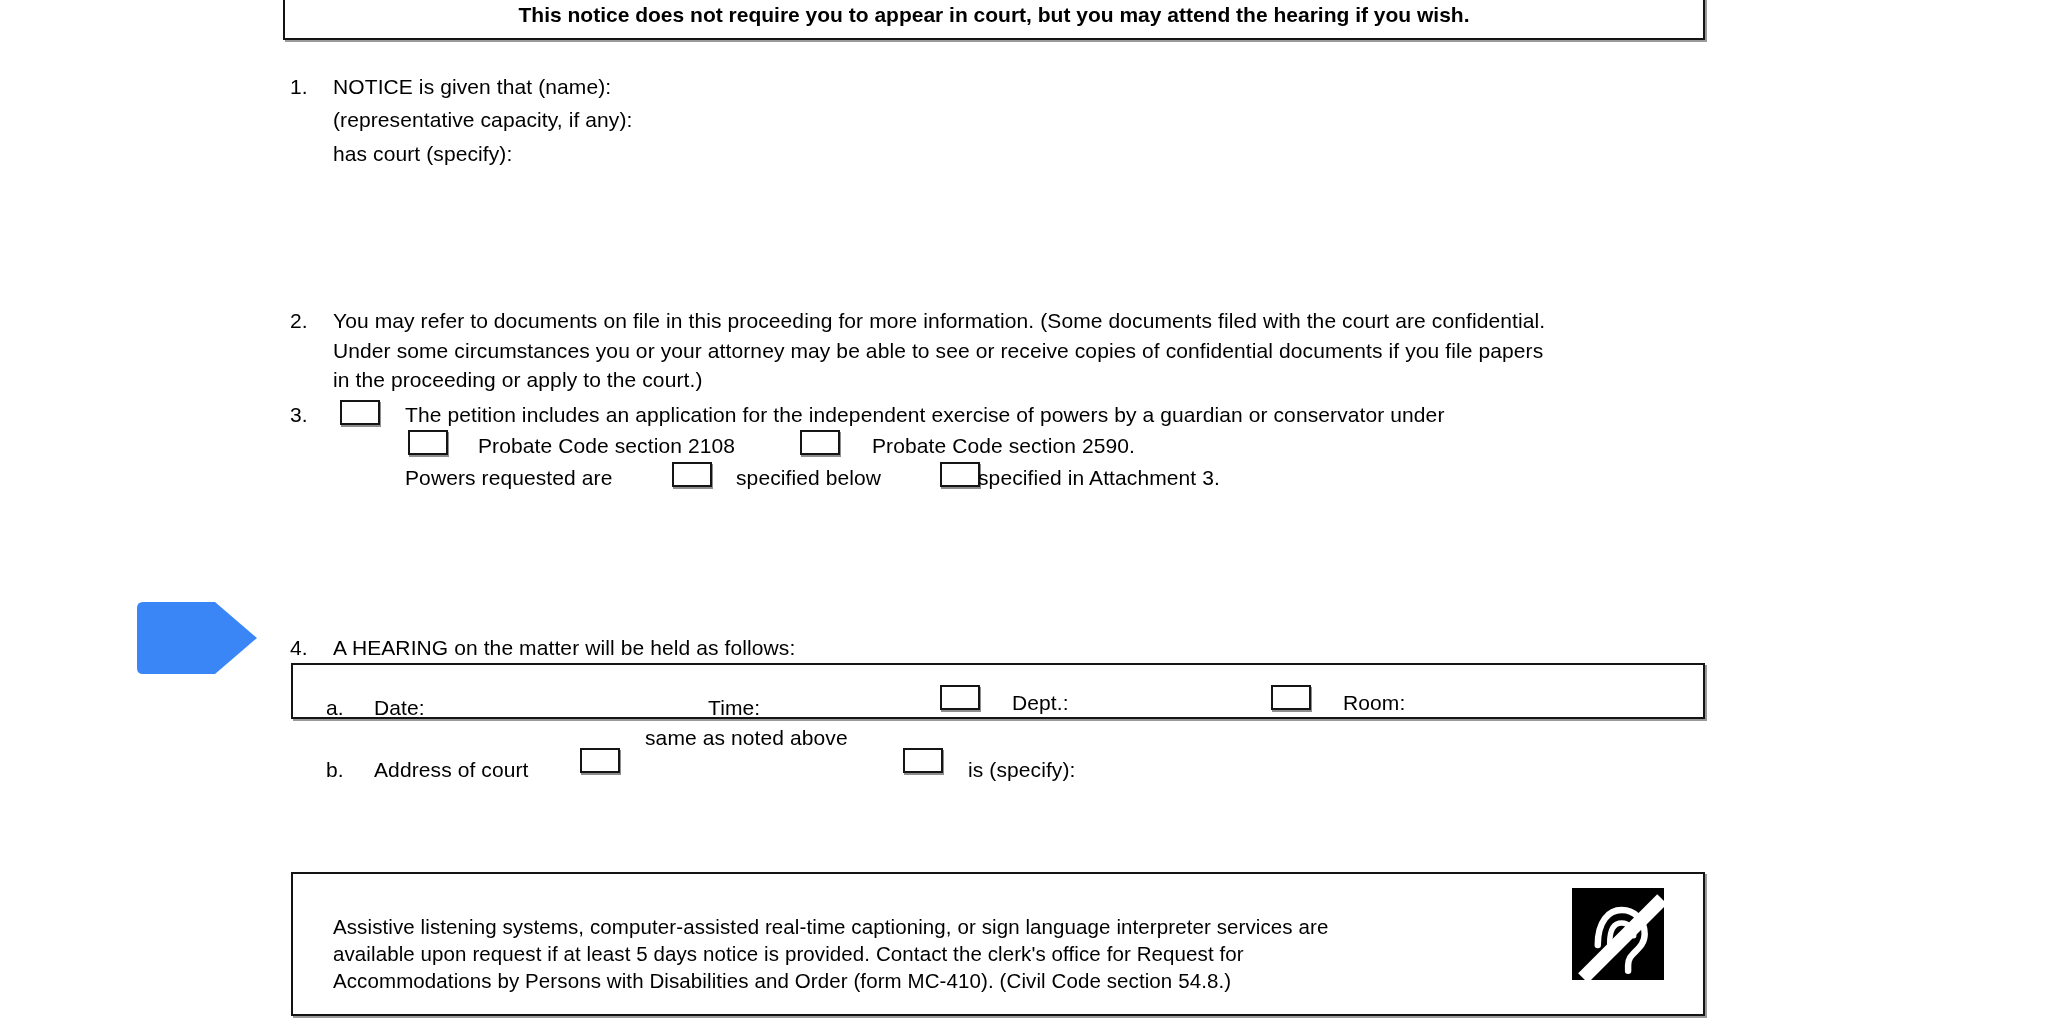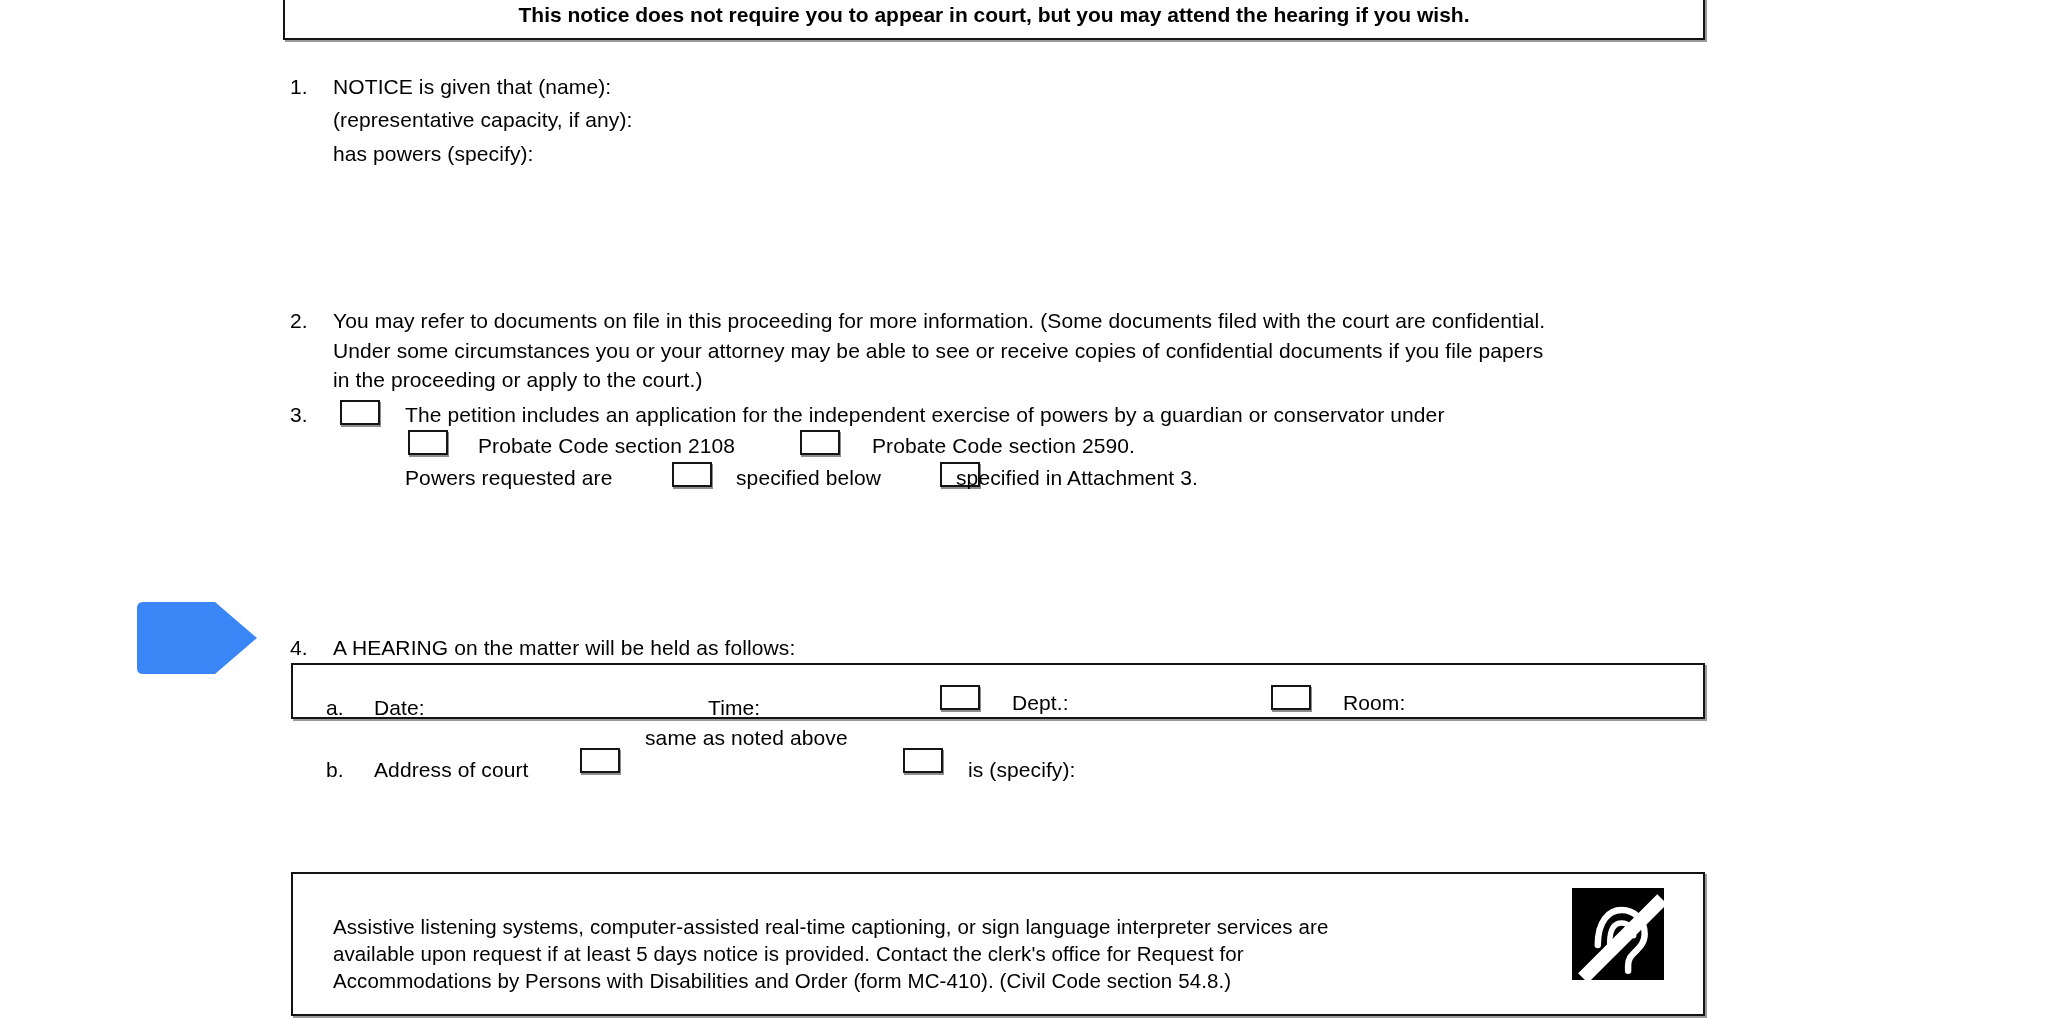--- a/index.html
+++ b/index.html
@@ -131,21 +131,21 @@
     <div id="notice-line-1">This notice is required by law.</div>
     <div id="notice-line-2">This notice does not require you to appear in court, but you may attend the hearing if you wish.</div>
   </div>
 
   <div class="num" style="left:290px; top:72px;">1.</div>
   <div class="t" style="left:333px; top:72px;">
     <span>NOTICE is given that </span><span class="it">(name):</span>
   </div>
   <div class="t it" style="left:333px; top:105px;">(representative capacity, if any):</div>
   <div class="t" style="left:333px; top:139px;">
-    <span>has powers </span><span class="it">(specify):</span>
+    <span>has court </span><span class="it">(specify):</span>
   </div>
 
   <div class="num" style="left:290px; top:306px;">2.</div>
   <div class="t it" style="left:333px; top:336px;">Under some circumstances you or your attorney may be able to see or receive copies of confidential documents if you file papers</div>
   <div class="t" style="left:333px; top:306px;">
     <span>You may refer to documents on file in this proceeding for more information.  </span><span class="it">(Some documents filed with the court are confidential.</span>
   </div>
   <div class="t it" style="left:333px; top:365px;">in the proceeding or apply to the court.)</div>
 
   <div class="num" style="left:290px; top:400px;">3.</div>
@@ -155,21 +155,21 @@
   <div style="position:absolute; left:408px; top:432px;"><span class="cb"></span></div>
   <div class="t" style="left:478px; top:431px;">Probate Code section 2108</div>
 
   <div style="position:absolute; left:800px; top:432px;"><span class="cb"></span></div>
   <div class="t" style="left:872px; top:431px;">Probate Code section 2590.</div>
 
   <div class="t" style="left:405px; top:463px;">Powers requested are</div>
   <div style="position:absolute; left:672px; top:464px;"><span class="cb"></span></div>
   <div class="t" style="left:736px; top:463px;">specified below</div>
   <div style="position:absolute; left:940px; top:464px;"><span class="cb"></span></div>
-  <div class="t" style="left:956px; top:463px;">specified in Attachment 3.</div>
+  <div class="t" style="left:978px; top:463px;">specified in Attachment 3.</div>
 
   <svg id="blue-arrow" viewBox="0 0 120 72">
     <path d="M0 6 Q0 0 6 0 L78 0 L120 36 L78 72 L6 72 Q0 72 0 66 Z" fill="#3b86f7"></path>
   </svg>
 
   <div class="num" style="left:290px; top:633px;">4.</div>
   <div class="t" style="left:333px; top:633px;">A HEARING on the matter will be held as follows:</div>
 
   <div class="box" id="hearing-box"></div>
   <div class="t" style="left:326px; top:693px;">a.</div>

